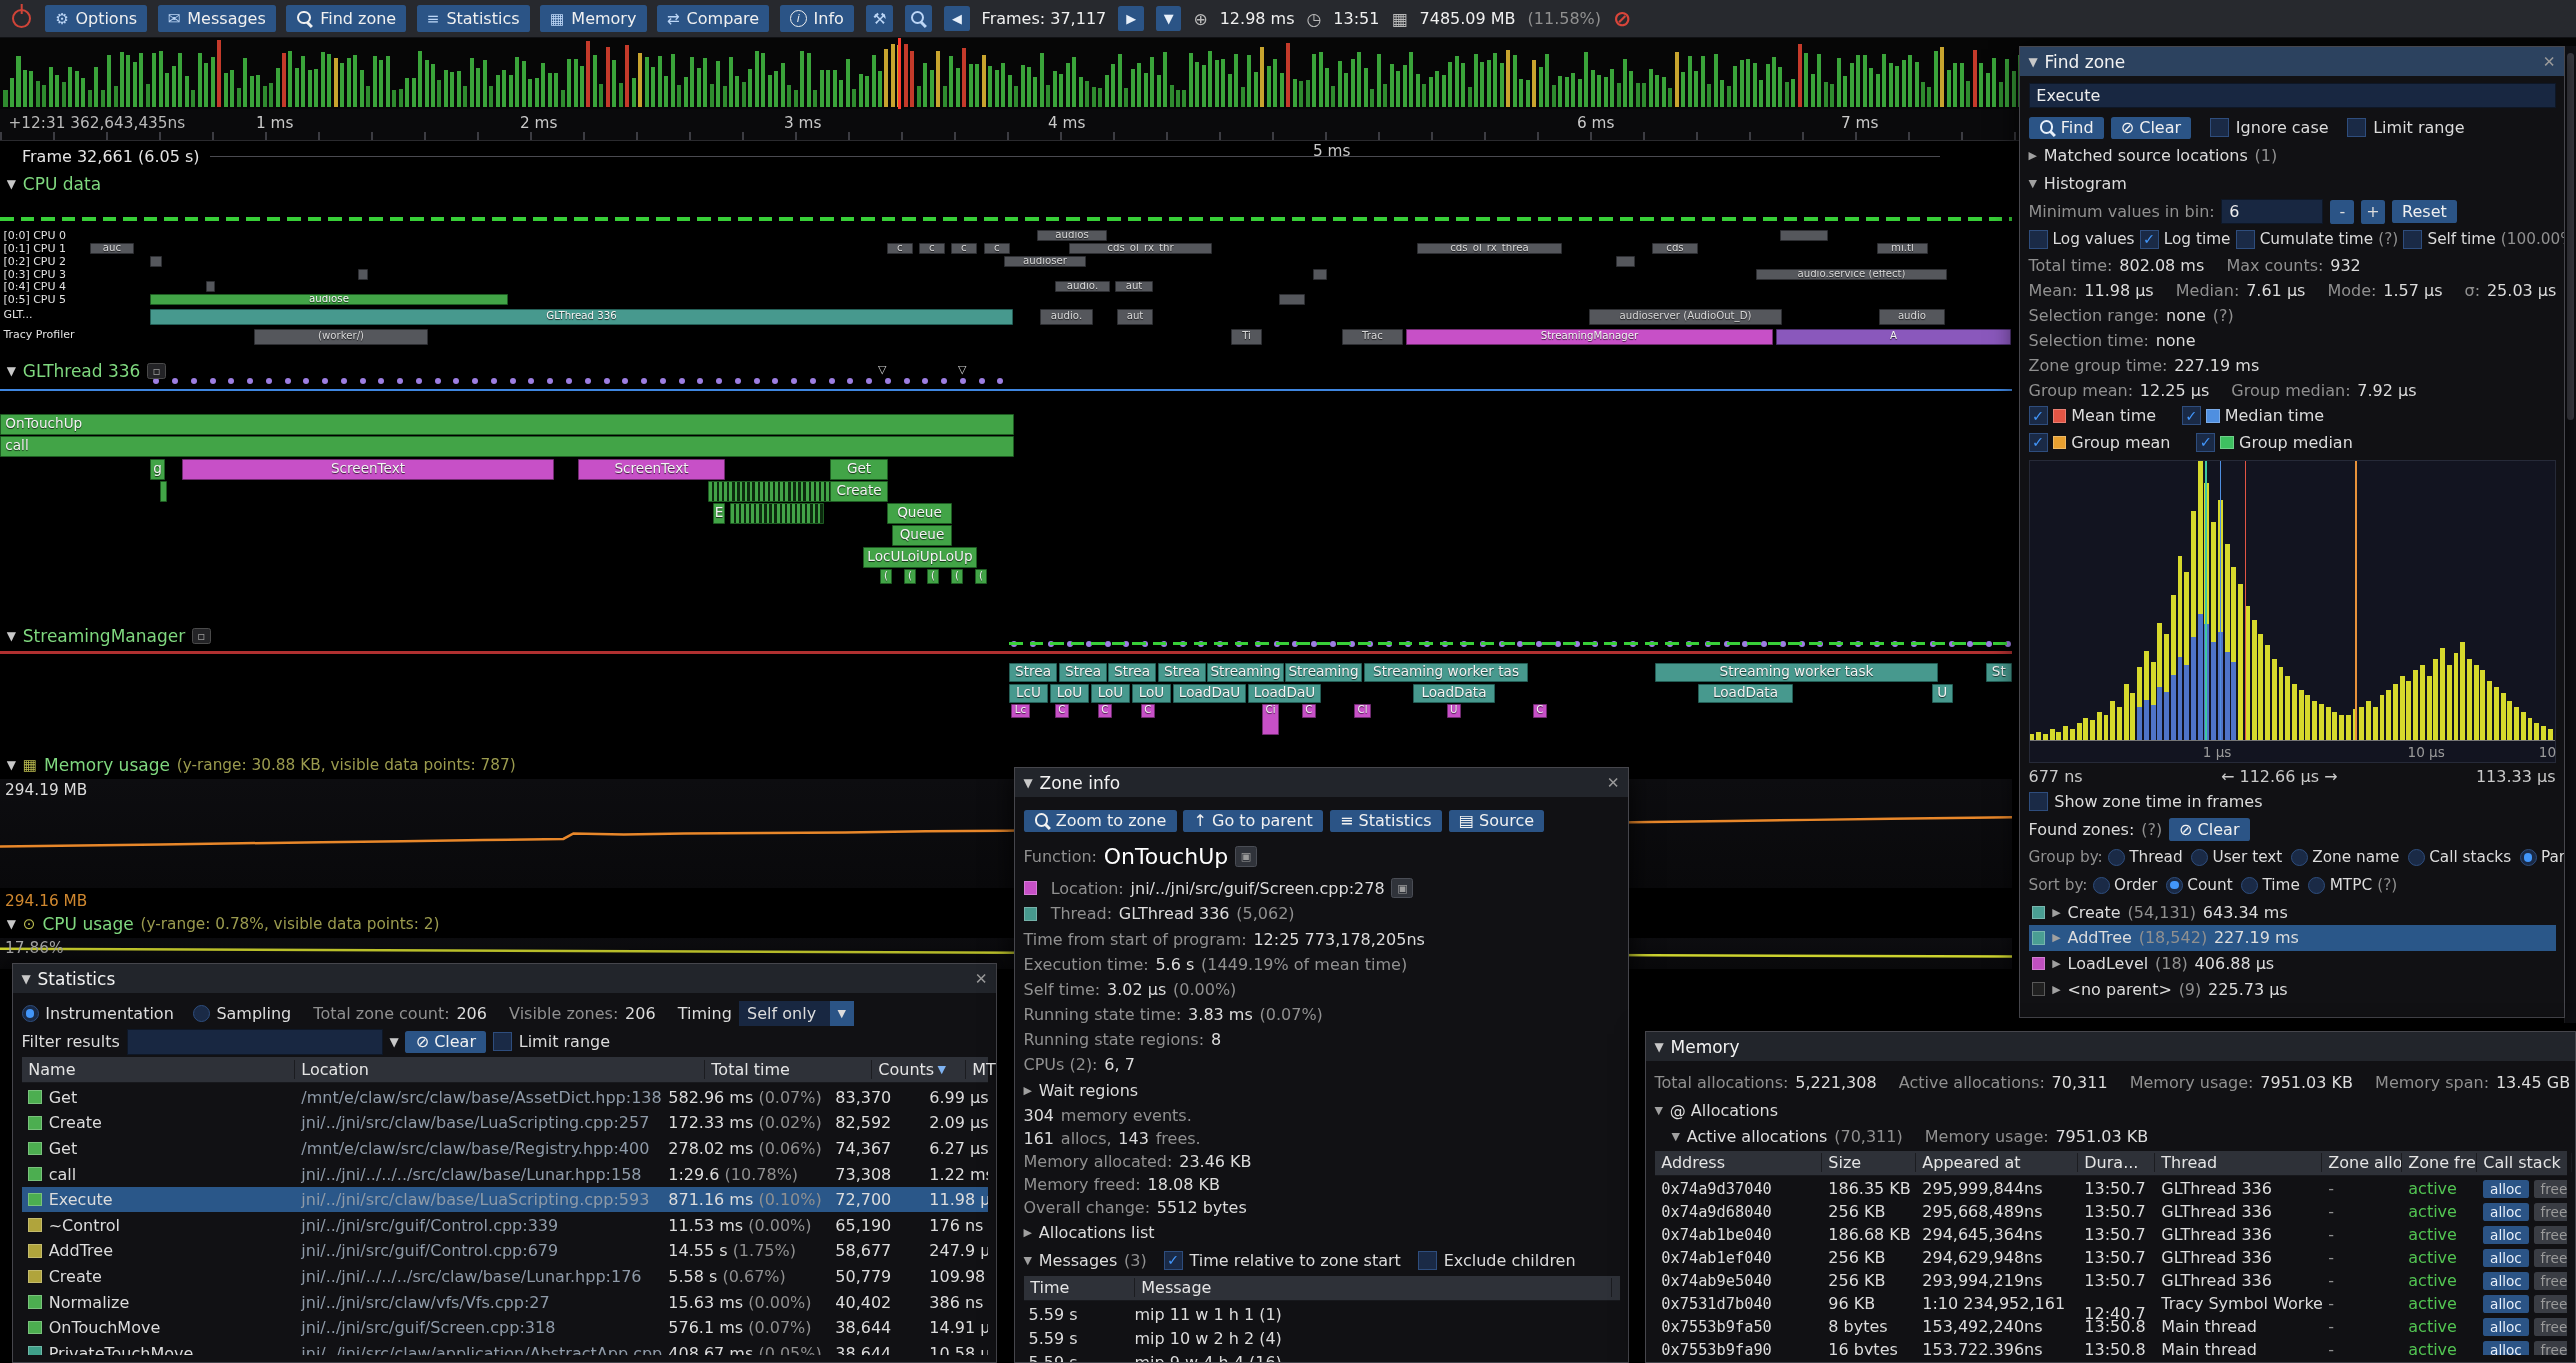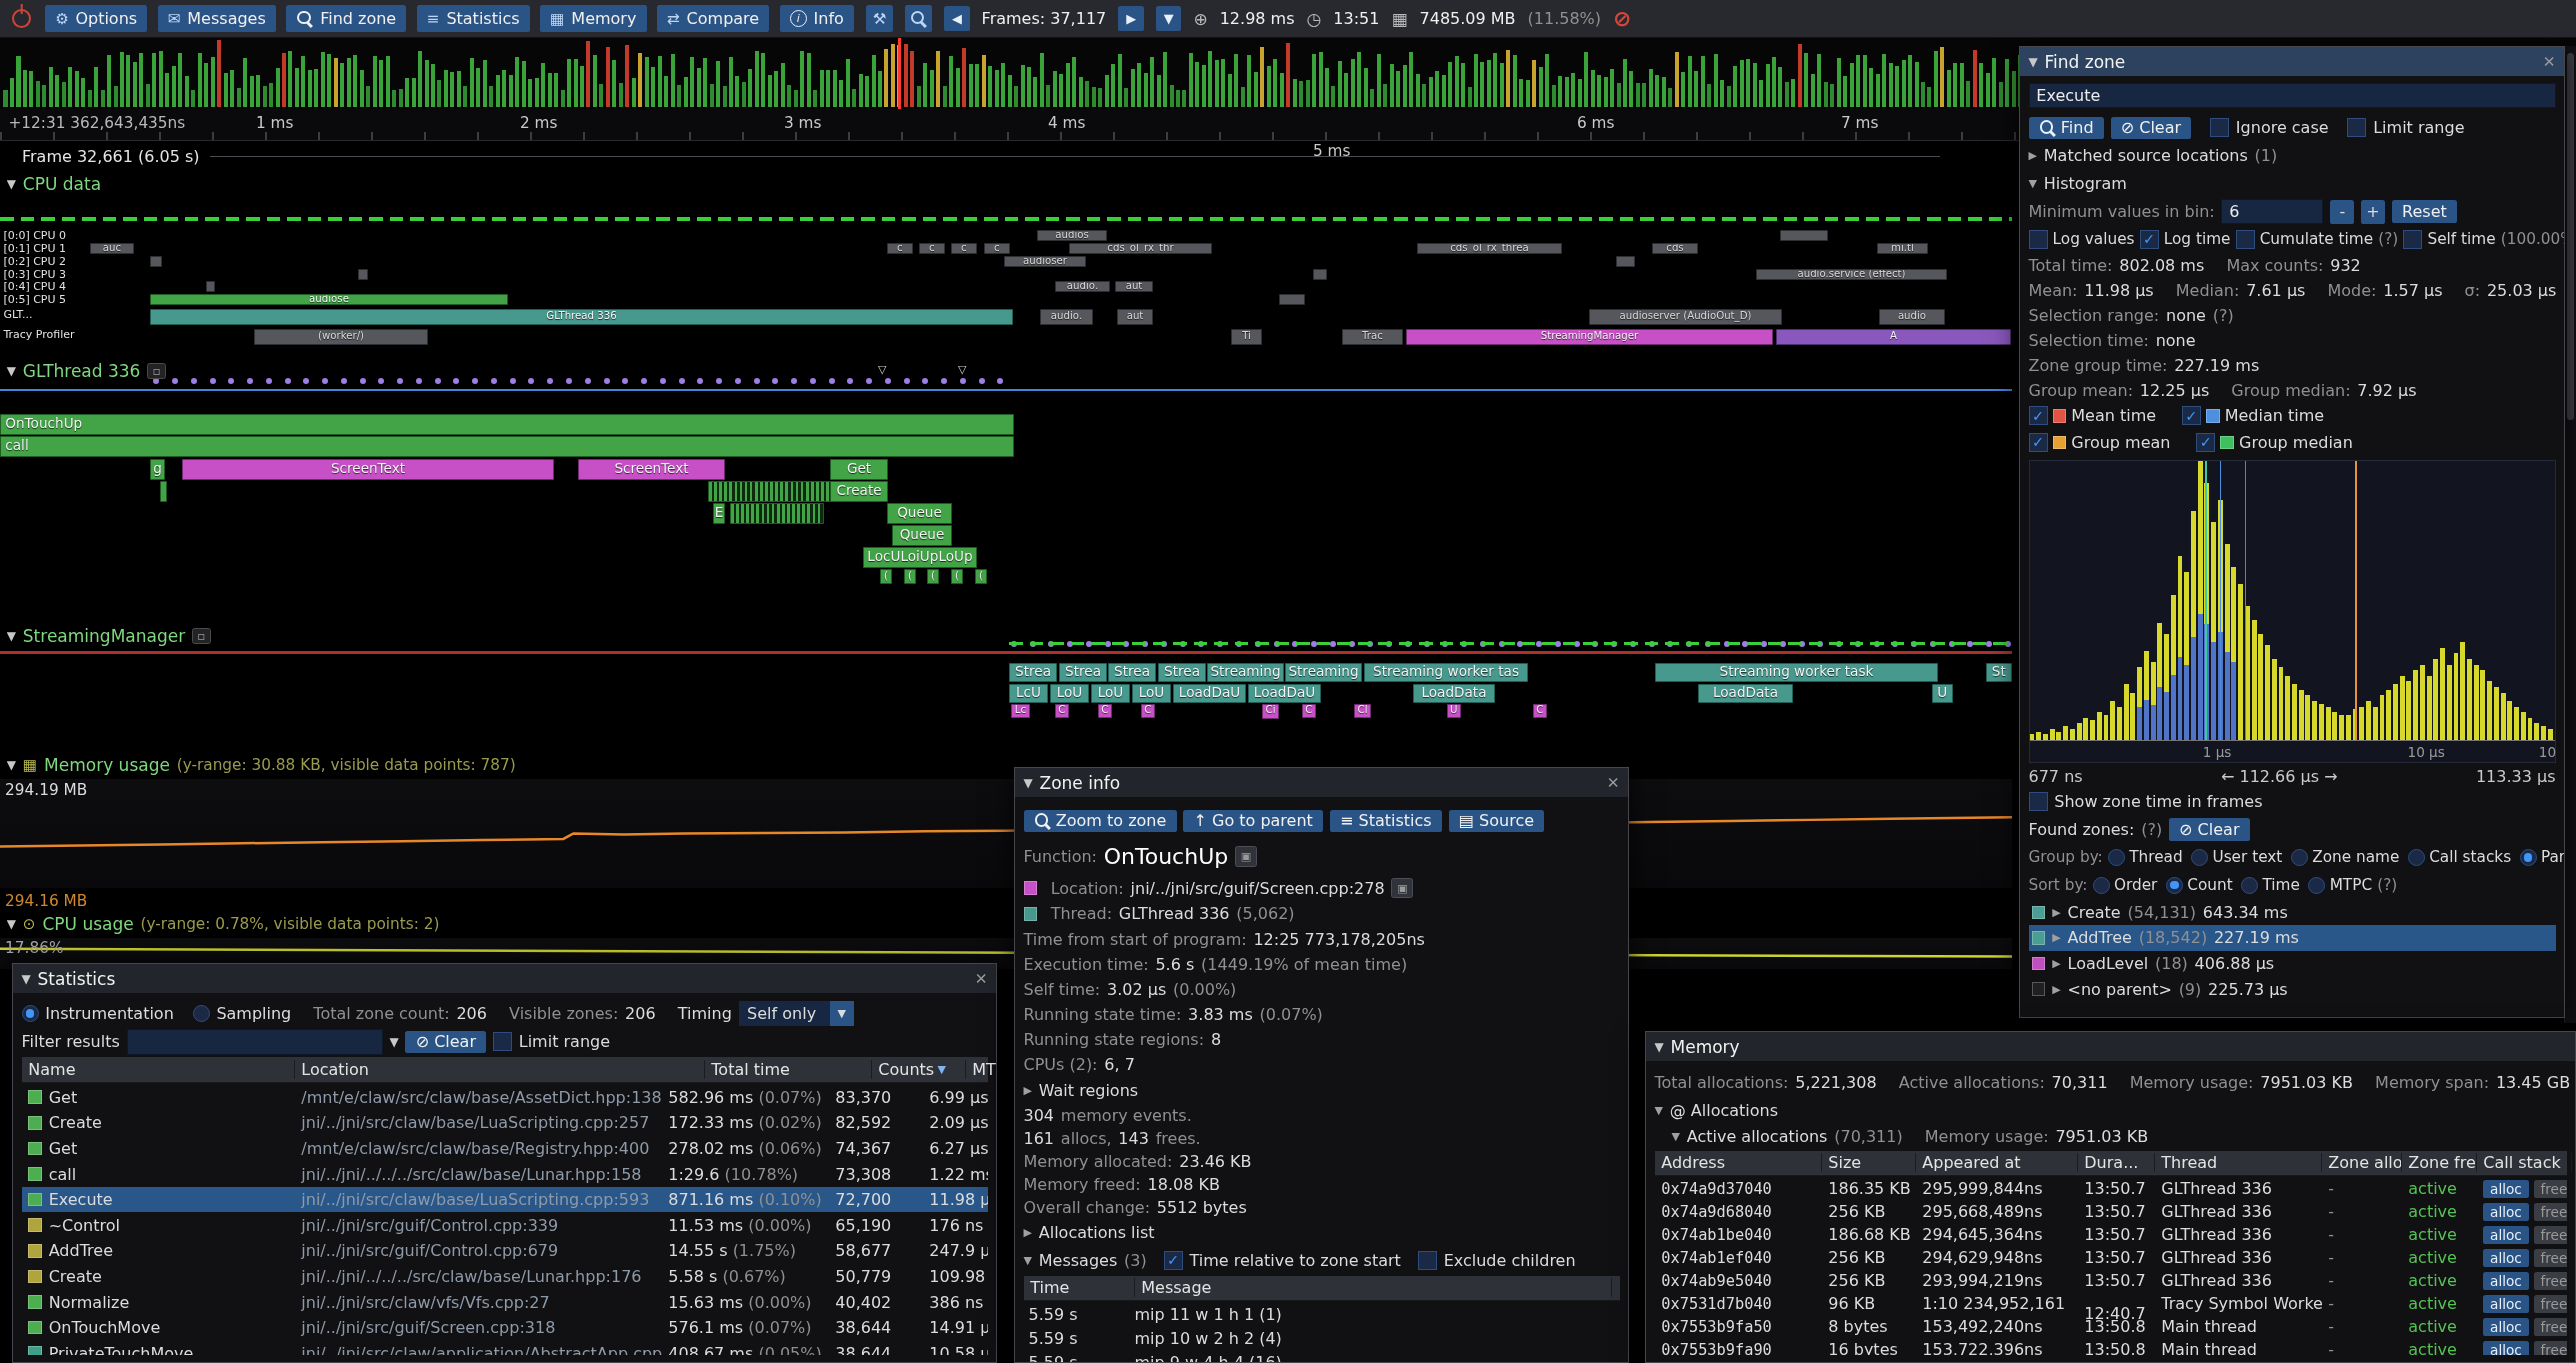--- a/index.html
+++ b/index.html
@@ -715,21 +715,21 @@
     <div class="chip c-teal" style="left: 1132px; top: 684px; width: 39px; height: 19px; font-size: 13.6px; line-height: 15.3px;">LoU</div>
     <div class="chip c-teal" style="left: 1173px; top: 684px; width: 73px; height: 19px; font-size: 13.6px; line-height: 15.3px;">LoadDaU</div>
     <div class="chip c-teal" style="left: 1248px; top: 684px; width: 73px; height: 19px; font-size: 13.6px; line-height: 15.3px;">LoadDaU</div>
     <div class="chip c-teal" style="left: 1413px; top: 684px; width: 82px; height: 19px; font-size: 13.6px; line-height: 15.3px;">LoadData</div>
     <div class="chip c-teal" style="left: 1698px; top: 684px; width: 95px; height: 19px; font-size: 13.6px; line-height: 15.3px;">LoadData</div>
     <div class="chip c-teal" style="left: 1932px; top: 684px; width: 20.5px; height: 19px; font-size: 13.6px; line-height: 15.3px;">U</div>
     <div class="chip c-magenta" style="left: 1011px; top: 704px; width: 19px; height: 13.6px; font-size: 10.2px; line-height: 10.2px;">Lc</div>
     <div class="chip c-magenta" style="left: 1055px; top: 704px; width: 13.6px; height: 13.6px; font-size: 10.2px; line-height: 10.2px;">C</div>
     <div class="chip c-magenta" style="left: 1098px; top: 704px; width: 13.6px; height: 13.6px; font-size: 10.2px; line-height: 10.2px;">C</div>
     <div class="chip c-magenta" style="left: 1141px; top: 704px; width: 13.6px; height: 13.6px; font-size: 10.2px; line-height: 10.2px;">C</div>
-    <div class="chip c-magenta" style="left: 1262px; top: 704px; width: 17px; height: 15px; font-size: 10.2px; line-height: 10.2px;">Ci</div>
+    <div class="chip c-magenta" style="left: 1262px; top: 704px; width: 17px; height: 31px; font-size: 10.2px; line-height: 10.2px;">Ci</div>
     <div class="chip c-magenta" style="left: 1302px; top: 704px; width: 13.6px; height: 13.6px; font-size: 10.2px; line-height: 10.2px;">C</div>
     <div class="chip c-magenta" style="left: 1354px; top: 704px; width: 17px; height: 13.6px; font-size: 10.2px; line-height: 10.2px;">Cl</div>
     <div class="chip c-magenta" style="left: 1447px; top: 704px; width: 13.6px; height: 13.6px; font-size: 10.2px; line-height: 10.2px;">U</div>
     <div class="chip c-magenta" style="left: 1533px; top: 704px; width: 13.6px; height: 13.6px; font-size: 10.2px; line-height: 10.2px;">C</div>
     <div class="tdot" style="left: 153px; top: 378px;"></div>
     <div class="tdot" style="left: 172px; top: 378px;"></div>
     <div class="tdot" style="left: 191px; top: 378px;"></div>
     <div class="tdot" style="left: 210px; top: 378px;"></div>
     <div class="tdot" style="left: 228px; top: 378px;"></div>
     <div class="tdot" style="left: 247px; top: 378px;"></div>

